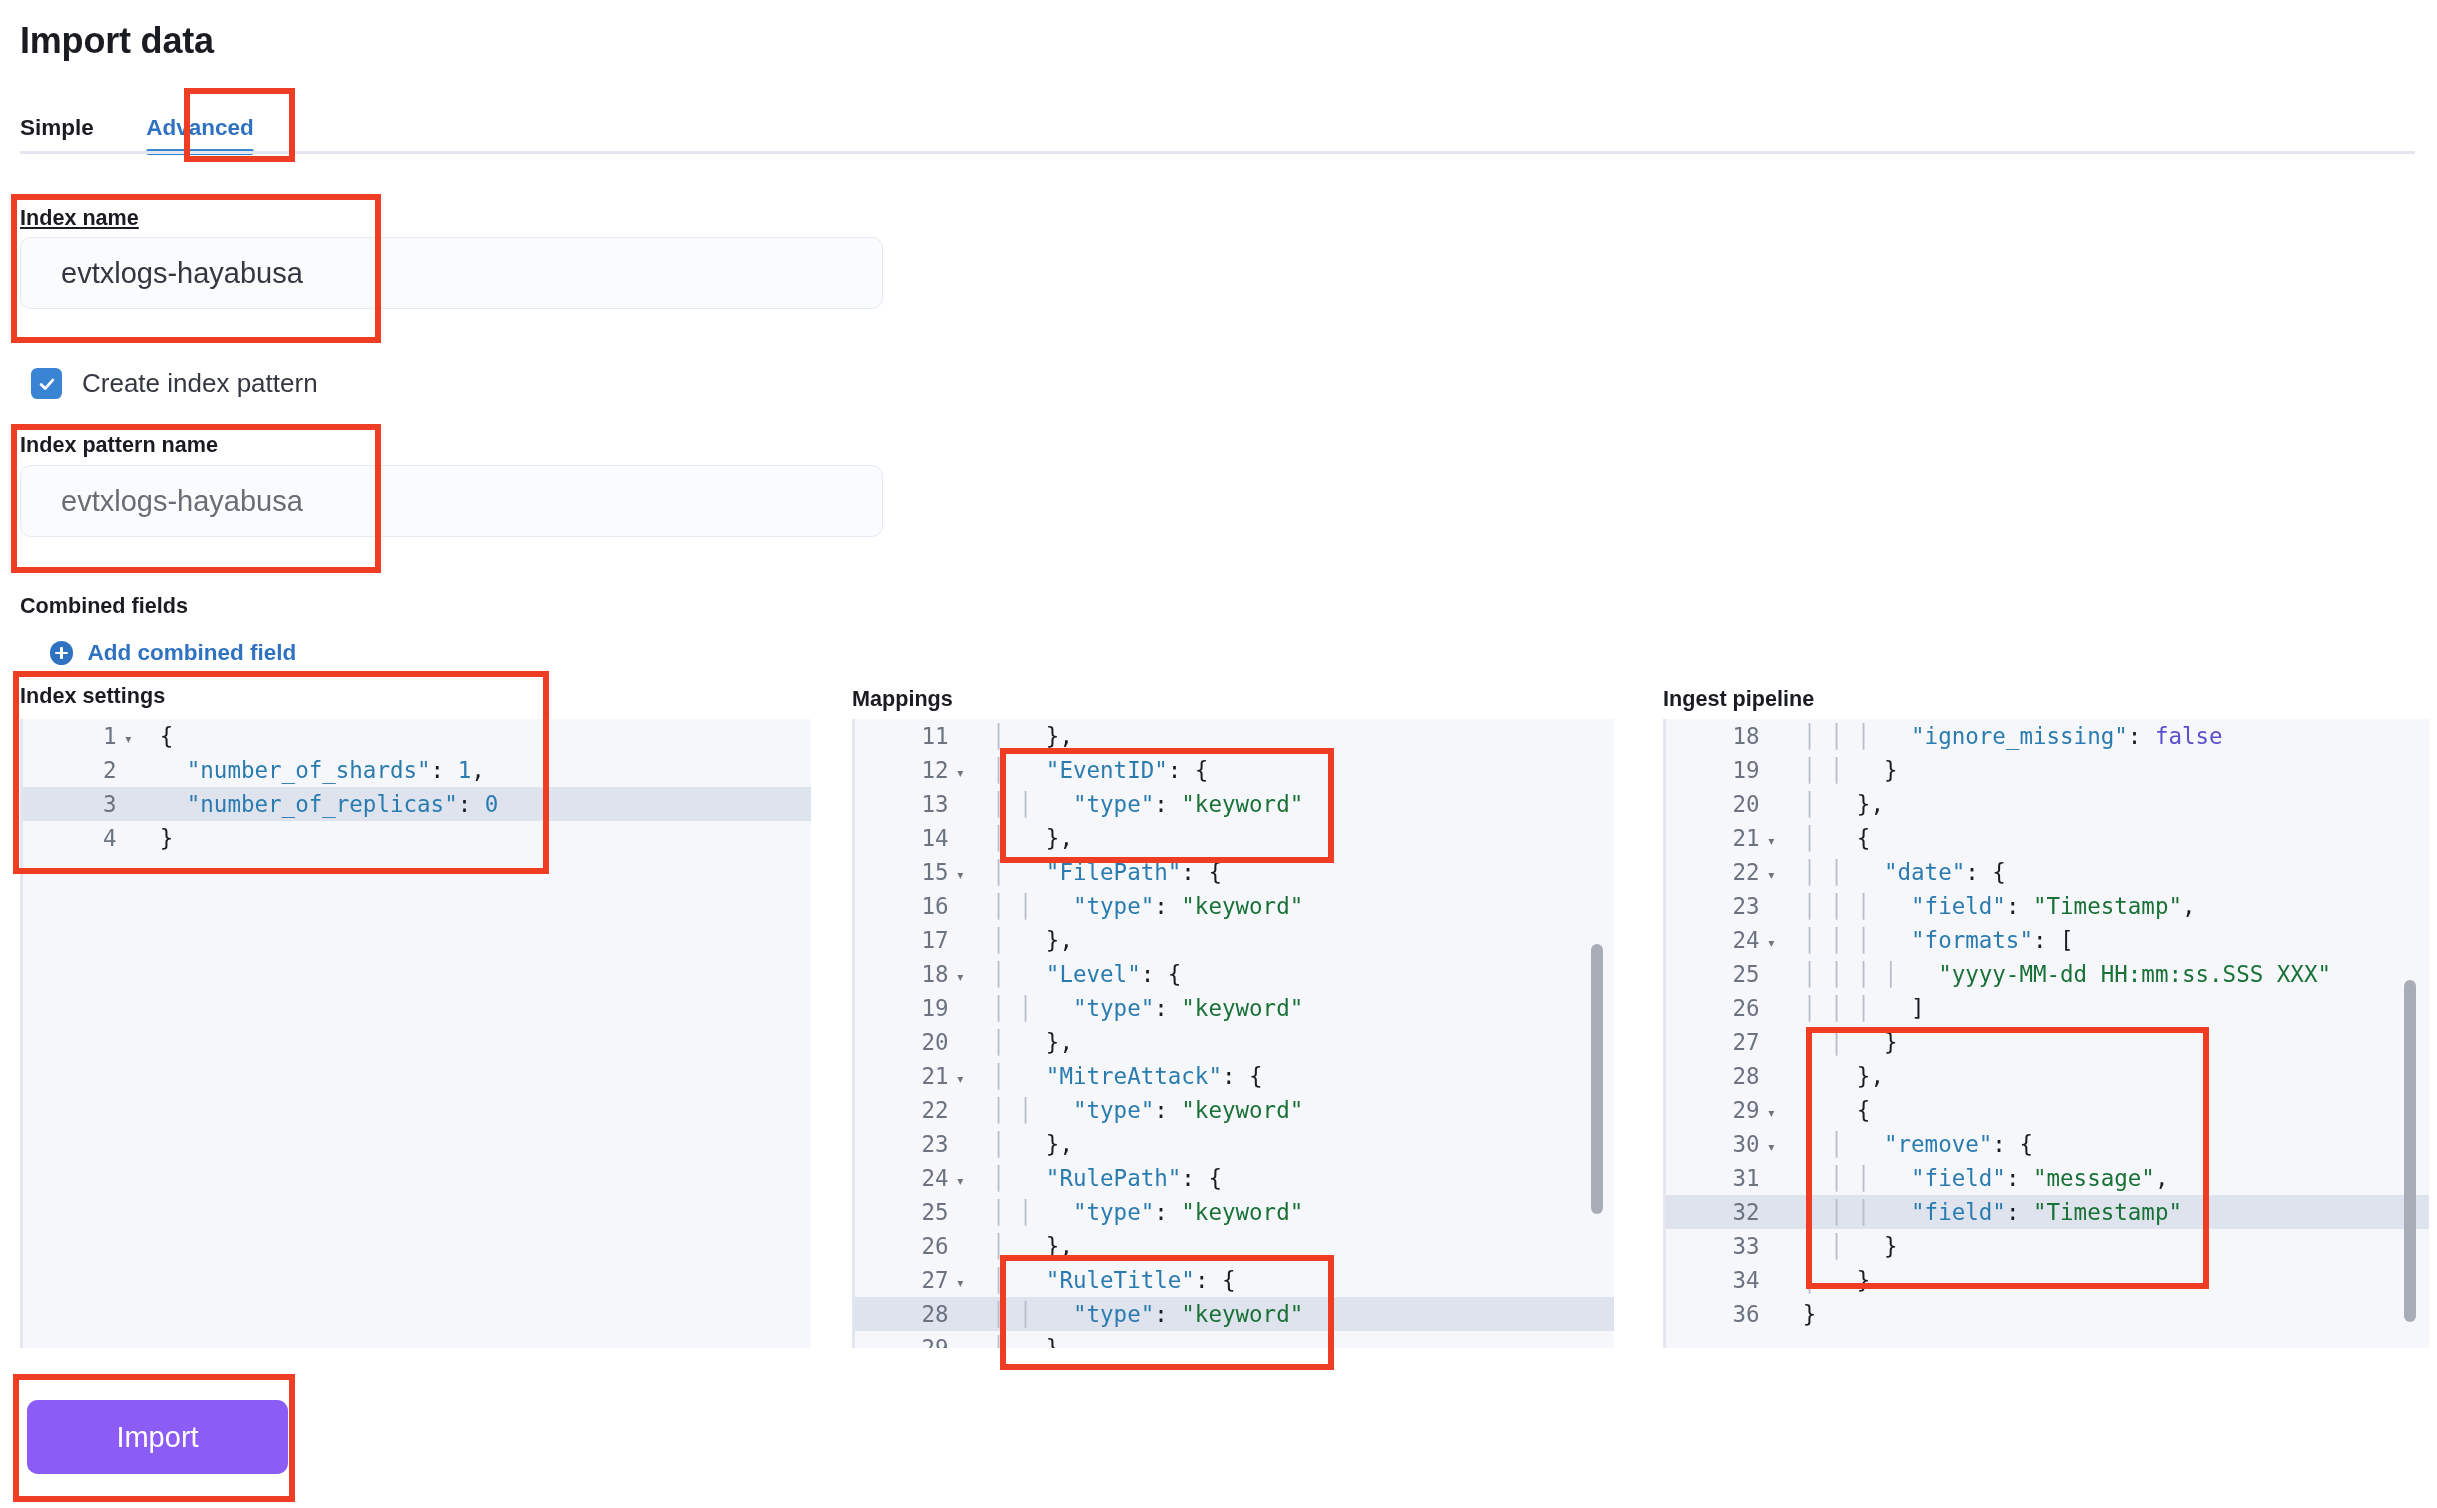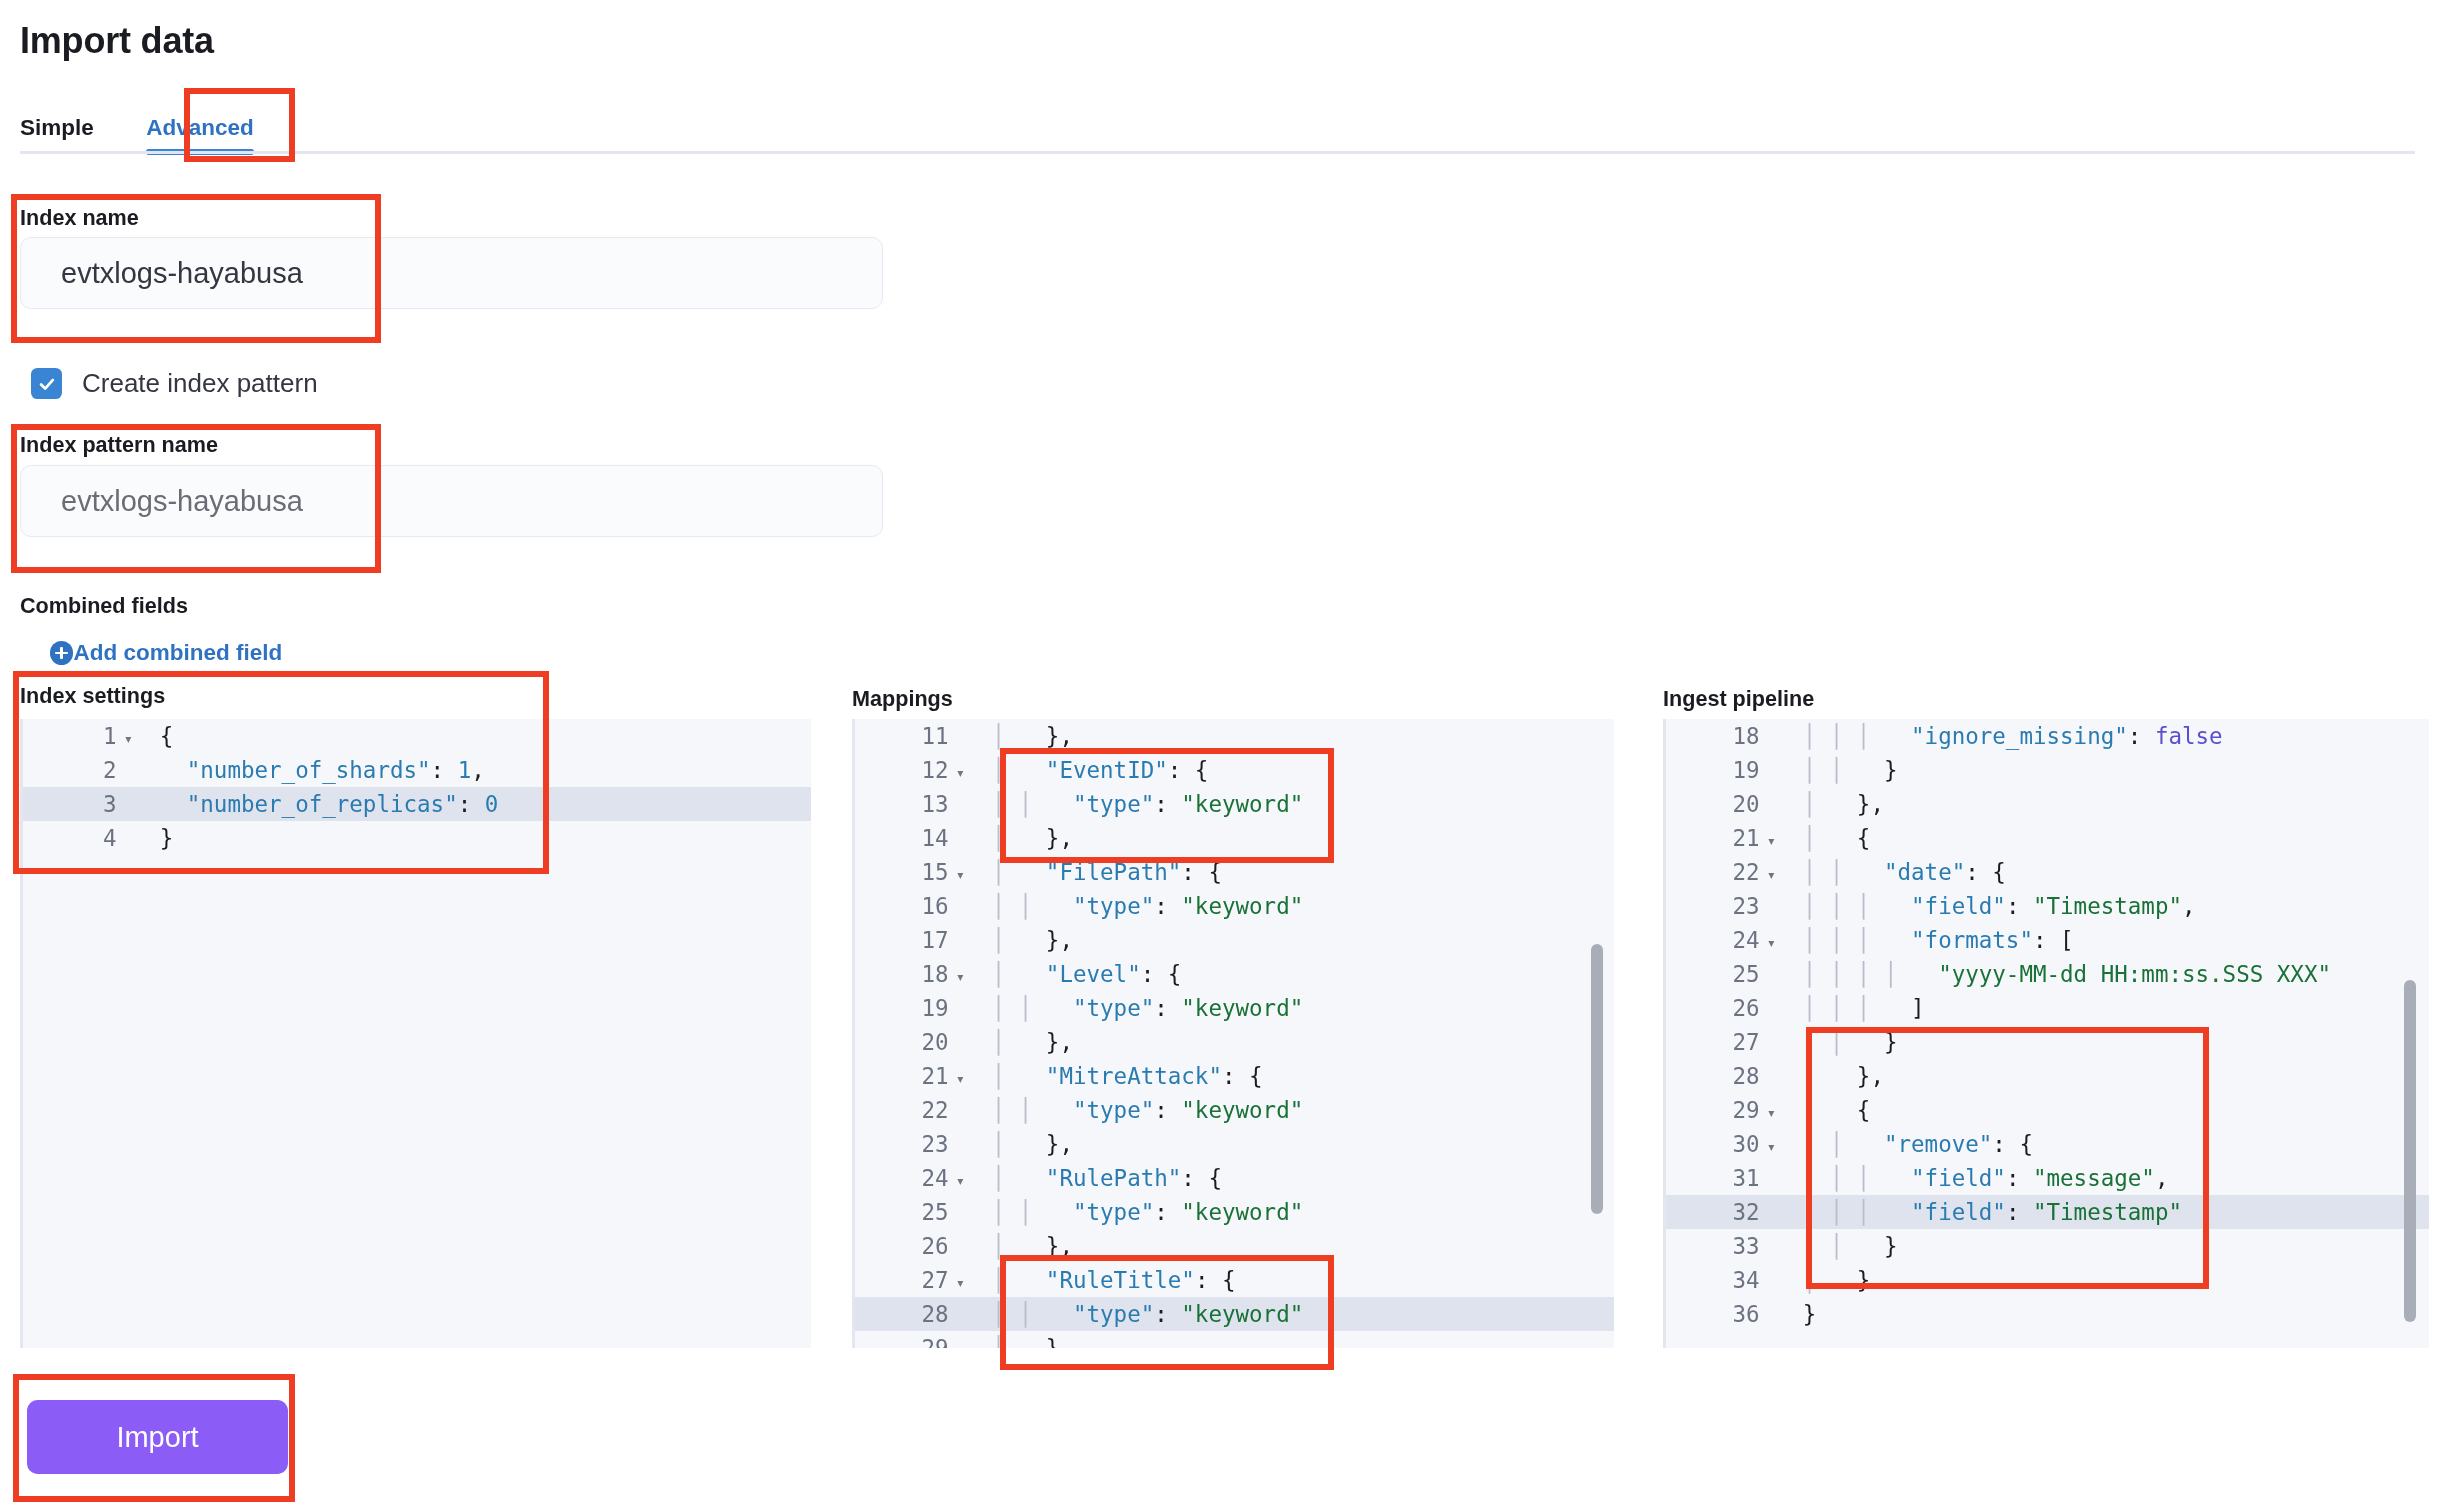--- a/index.html
+++ b/index.html
@@ -64,21 +64,21 @@
   .addlink .plus {
     width: 23.4px; height: 23.4px; border-radius: 50%; background: #2f72c2;
     display: flex; align-items: center; justify-content: center; flex: none;
   }
   .addlink .plus::before {
     content: ""; position: absolute; width: 12.6px; height: 2.7px; background: #fff; border-radius: 0.9px;
   }
   .addlink .plus::after {
     content: ""; position: absolute; width: 2.7px; height: 12.6px; background: #fff; border-radius: 0.9px;
   }
-  .addlink .txt { margin-left: 0; font-size: 22.5px; font-weight: 700; color: #2f72c2; text-align: right; }
+  .addlink .txt { margin-left: 14px; font-size: 22.5px; font-weight: 700; color: #2f72c2; text-align: right; }
 
   
   .editor-title { position: absolute; font-size: 21.6px; font-weight: 700; color: #1a1c21; }
   .editor {
     position: absolute; background: #f6f7fa; overflow: hidden;
     font-family: "DejaVu Sans Mono", "Liberation Mono", monospace;
     font-size: 22.5px; line-height: 34px;
   }
   .editor .gutter-rail {
     position: absolute; left: 0; top: 0; bottom: 0; width: 2.7px; background: #e3e6ef;
@@ -122,21 +122,21 @@
 <div class="page">
 
   <div class="page-title">Import data</div>
 
   <div class="tabbar">
     <div class="tab">Simple</div>
     <div class="tab second active">Advanced</div>
   </div>
   <div class="tab-underline"></div>
 
-  <div class="field-label" style="left:20px; top:205px;">Index name</div>
+  <div class="field-label" style="left:20px; top:205px;text-decoration:underline;">Index name</div>
   <div class="text-input" style="left:20px; top:237px; width:863px;">evtxlogs-hayabusa</div>
 
   <div class="checkrow" style="left:31px; top:368px;">
     <span class="checkbox">
       <svg width="20" height="20" viewBox="0 0 22 22" aria-hidden="true">
         <path d="M4.5 11.5 L9 16 L17.5 6.5" fill="none" stroke="#ffffff" stroke-width="3" stroke-linecap="round" stroke-linejoin="round"></path>
       </svg>
     </span>
     <span class="lbl">Create index pattern</span>
   </div>

